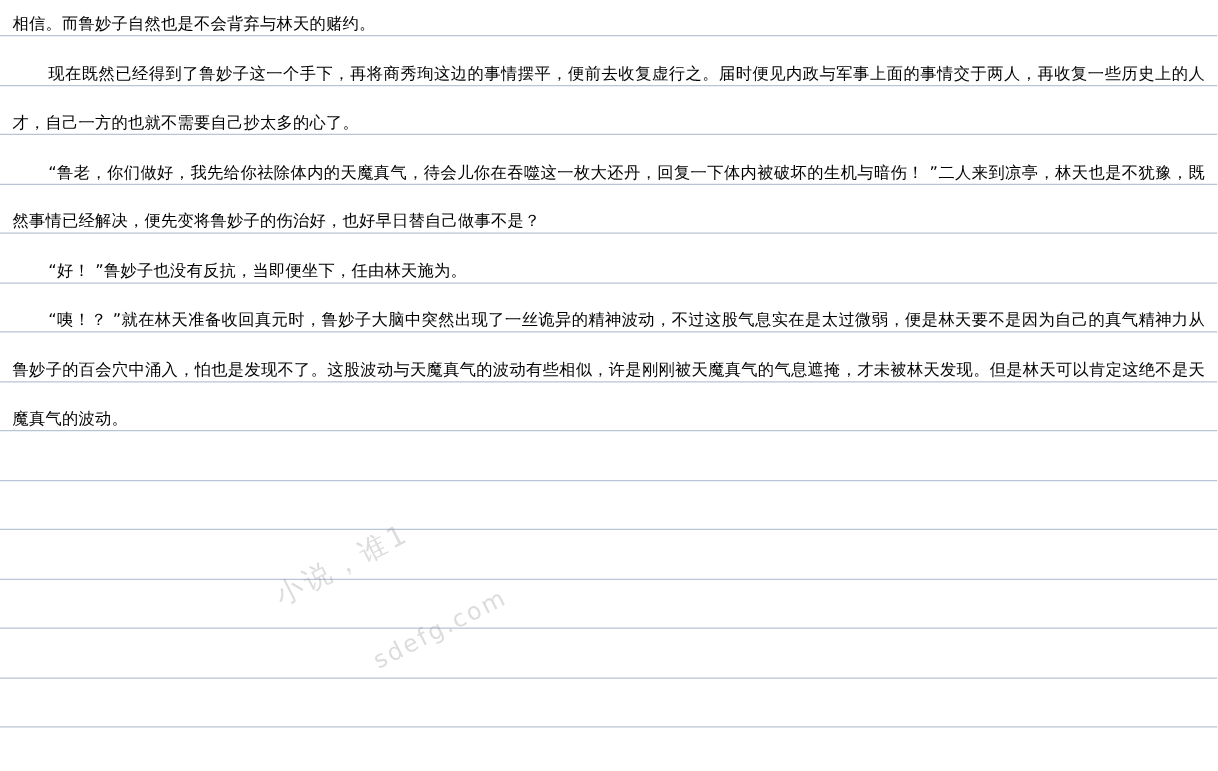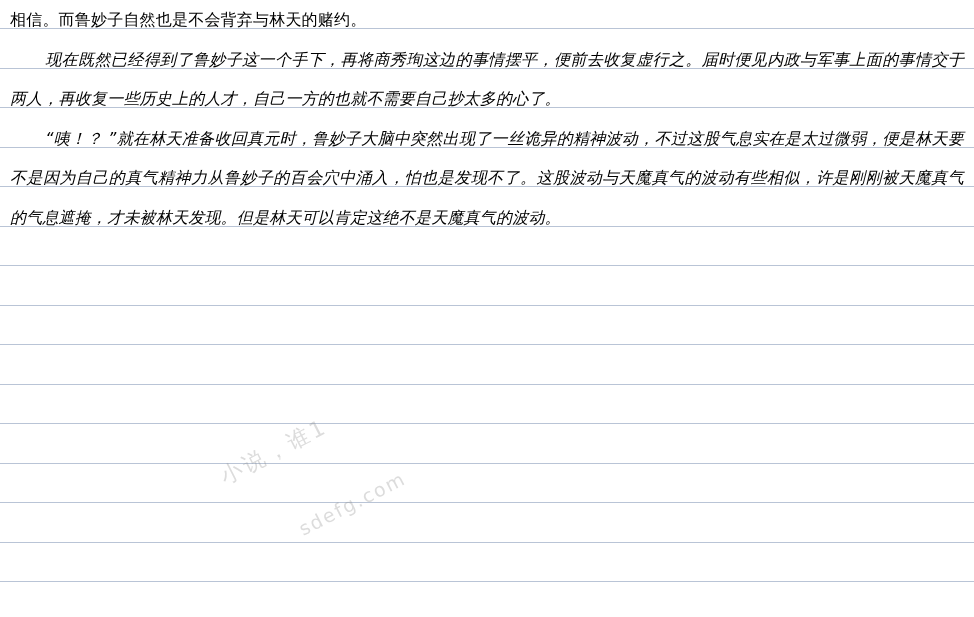--- a/index.html
+++ b/index.html
@@ -41,30 +41,29 @@
   #wm2 { left: 300px; top: 545px; font-size: 19px; }
   #content {
     position: relative;
     z-index: 2;
     padding: 0 10px;
     box-sizing: border-box;
   }
   p.para {
     margin: 0;
     color: #000000;
-    font-size: 16px;
+    font-size: 13px;
     line-height: 39.5px;
     text-align: justify;
     text-justify: inter-ideograph;
     letter-spacing: 0.2px;
     font-family: "DejaVu Sans", "Liberation Sans", sans-serif;
   }
   p.indent {
     text-indent: 2.2em;
-    font-style: italic;
   }
   .first-line {
     margin-top: 0;
   }
 </style>
 </head>
 <body>
 
 <div id="page">
 
@@ -84,21 +83,23 @@
       <div class="rule" style="top: 502px;"></div>
       <div class="rule" style="top: 542px;"></div>
       <div class="rule" style="top: 581px;"></div>
     </div>
 
   <div id="content">
     <p class="para first-line">相信。而鲁妙子自然也是不会背弃与林天的赌约。</p>
     <div class="spacer"></div>
     <p class="para indent">现在既然已经得到了鲁妙子这一个手下，再将商秀珣这边的事情摆平，便前去收复虚行之。届时便见内政与军事上面的事情交于两人，再收复一些历史上的人才，自己一方的也就不需要自己抄太多的心了。</p>
     <div class="spacer"></div>
+    <p class="para indent">“鲁老，你们做好，我先给你祛除体内的天魔真气，待会儿你在吞噬这一枚大还丹，回复一下体内被破坏的生机与暗伤！ ”二人来到凉亭，林天也是不犹豫，既然事情已经解决，便先变将鲁妙子的伤治好，也好早日替自己做事不是？</p>
     <div class="spacer"></div>
+    <p class="para indent">“好！ ”鲁妙子也没有反抗，当即便坐下，任由林天施为。</p>
     <div class="spacer"></div>
     <div class="spacer"></div>
     <p class="para indent">“咦！？ ”就在林天准备收回真元时，鲁妙子大脑中突然出现了一丝诡异的精神波动，不过这股气息实在是太过微弱，便是林天要不是因为自己的真气精神力从鲁妙子的百会穴中涌入，怕也是发现不了。这股波动与天魔真气的波动有些相似，许是刚刚被天魔真气的气息遮掩，才未被林天发现。但是林天可以肯定这绝不是天魔真气的波动。</p>
     <div class="spacer"></div>
   </div>
 
   <div class="wmlayer">
     <div id="wm1" class="wmtext" style="position:absolute;z-index:1;pointer-events:none;color:rgba(140,140,140,0.30);font-size:22px;letter-spacing:3px;transform:rotate(-27deg);transform-origin:left top;white-space:nowrap;left:215px;top:465px;">小说，谁1</div>
     <div id="wm2" class="wmtext" style="position:absolute;z-index:1;pointer-events:none;color:rgba(140,140,140,0.30);font-size:19px;letter-spacing:2px;transform:rotate(-27deg);transform-origin:left top;white-space:nowrap;left:295px;top:520px;">sdefg.com</div>
   </div>

